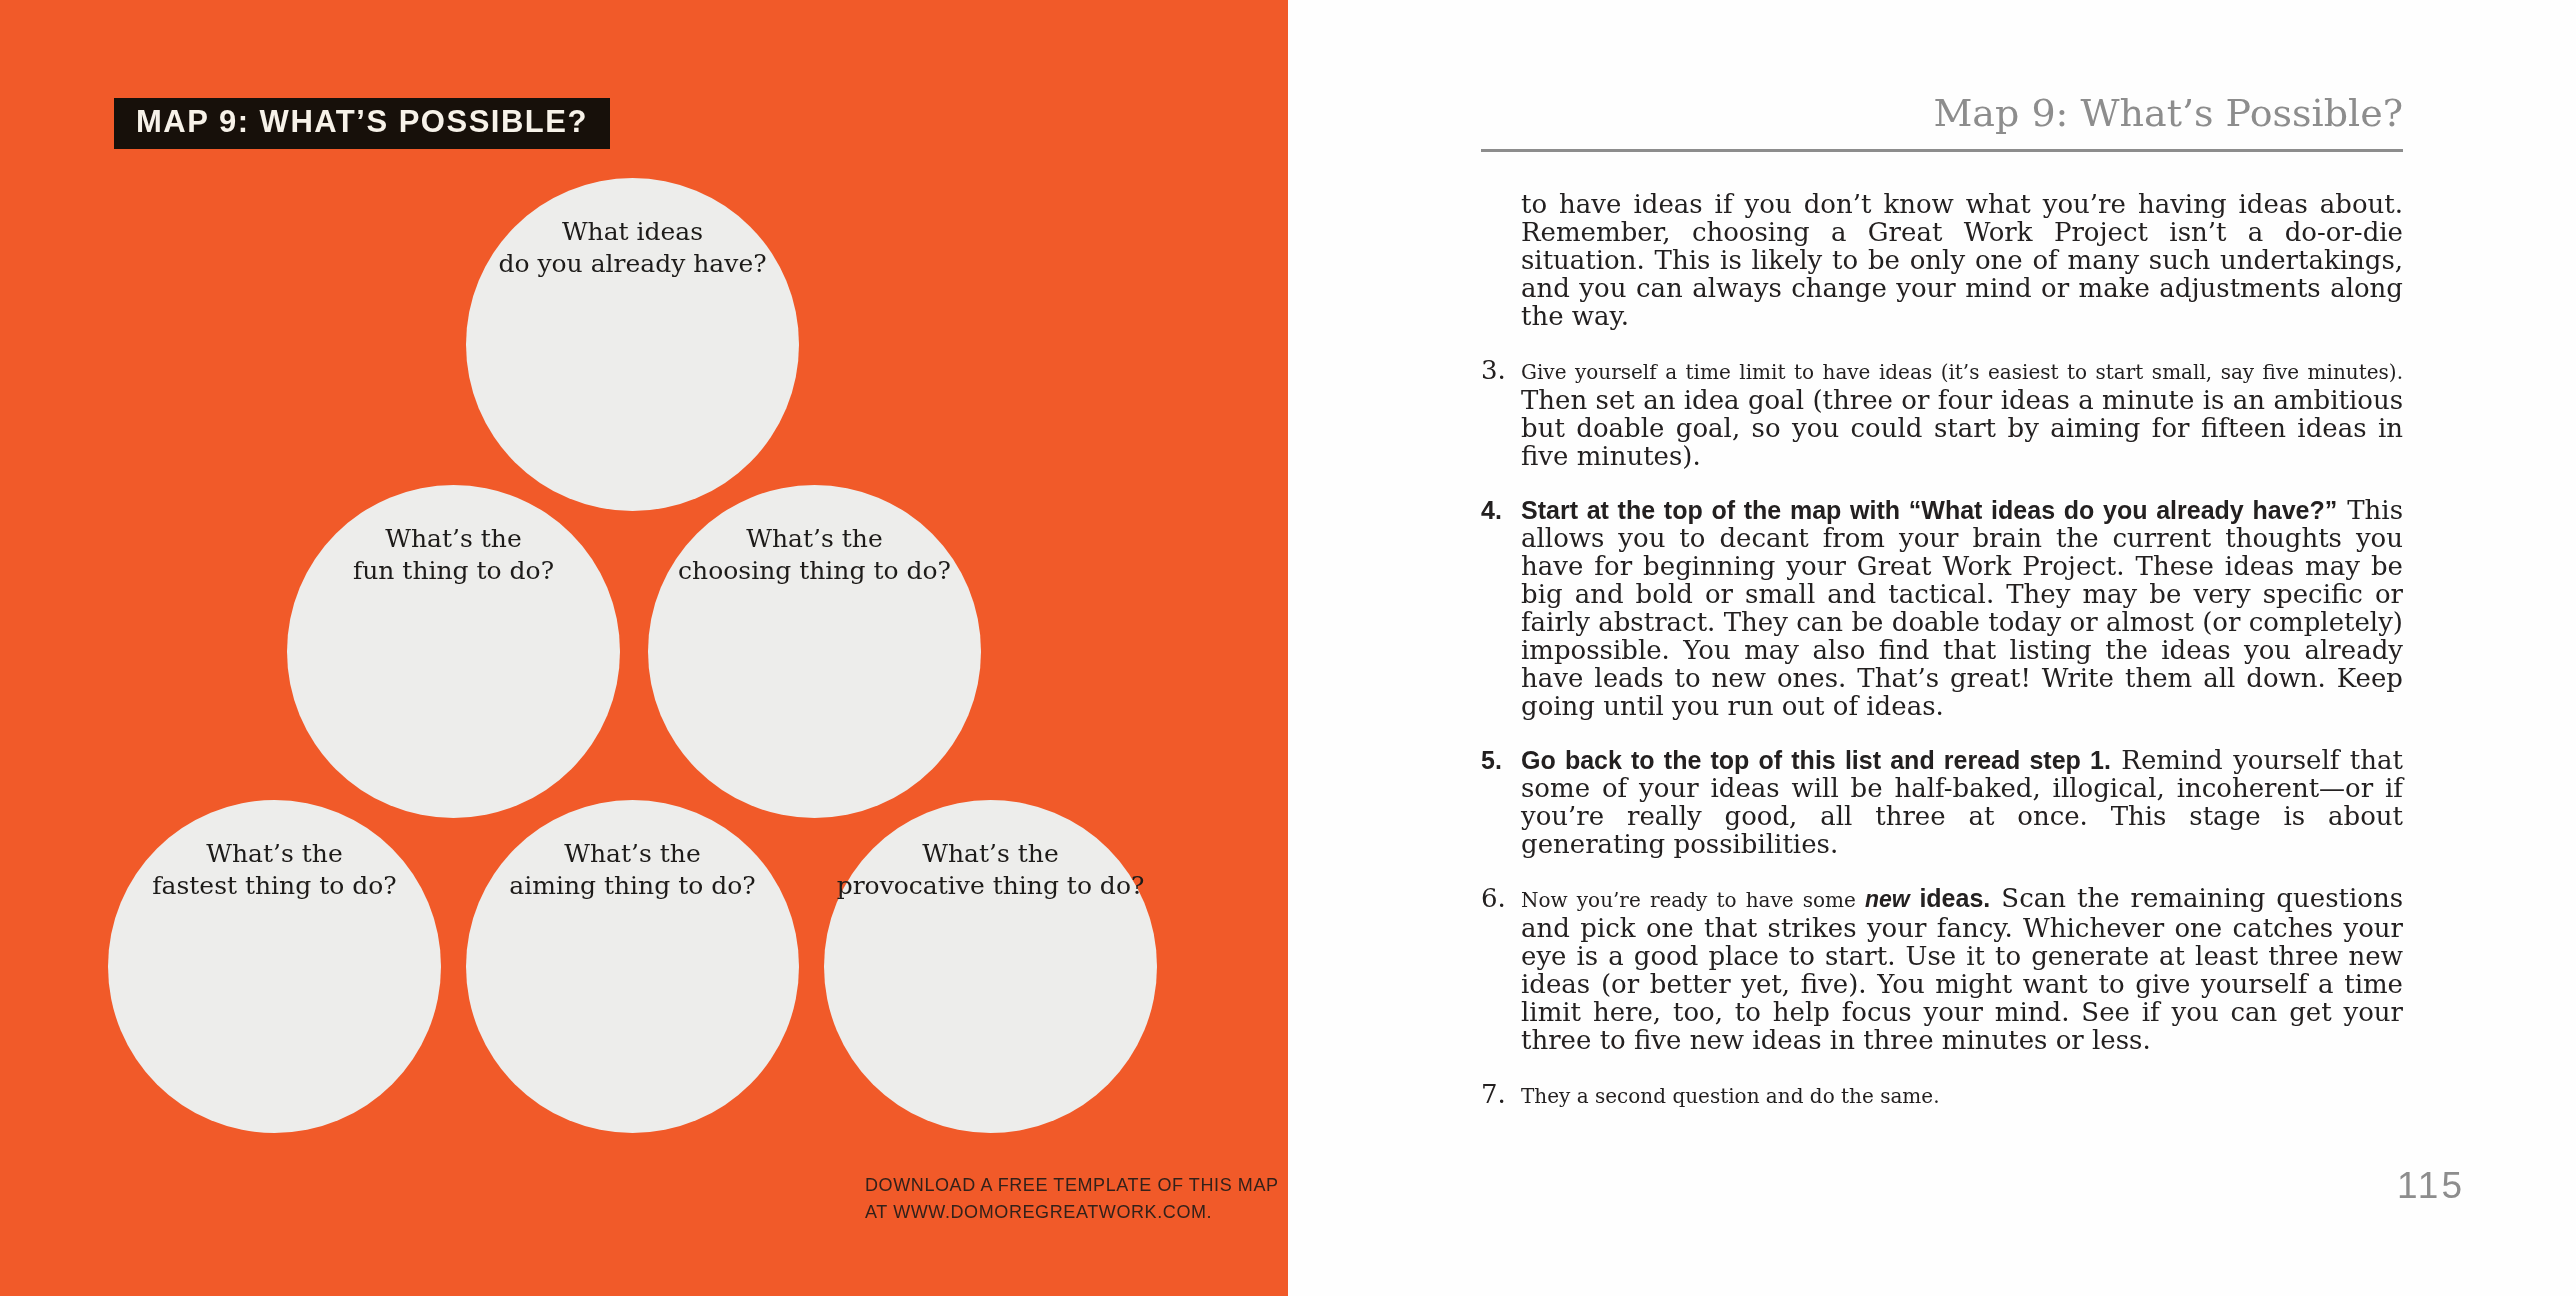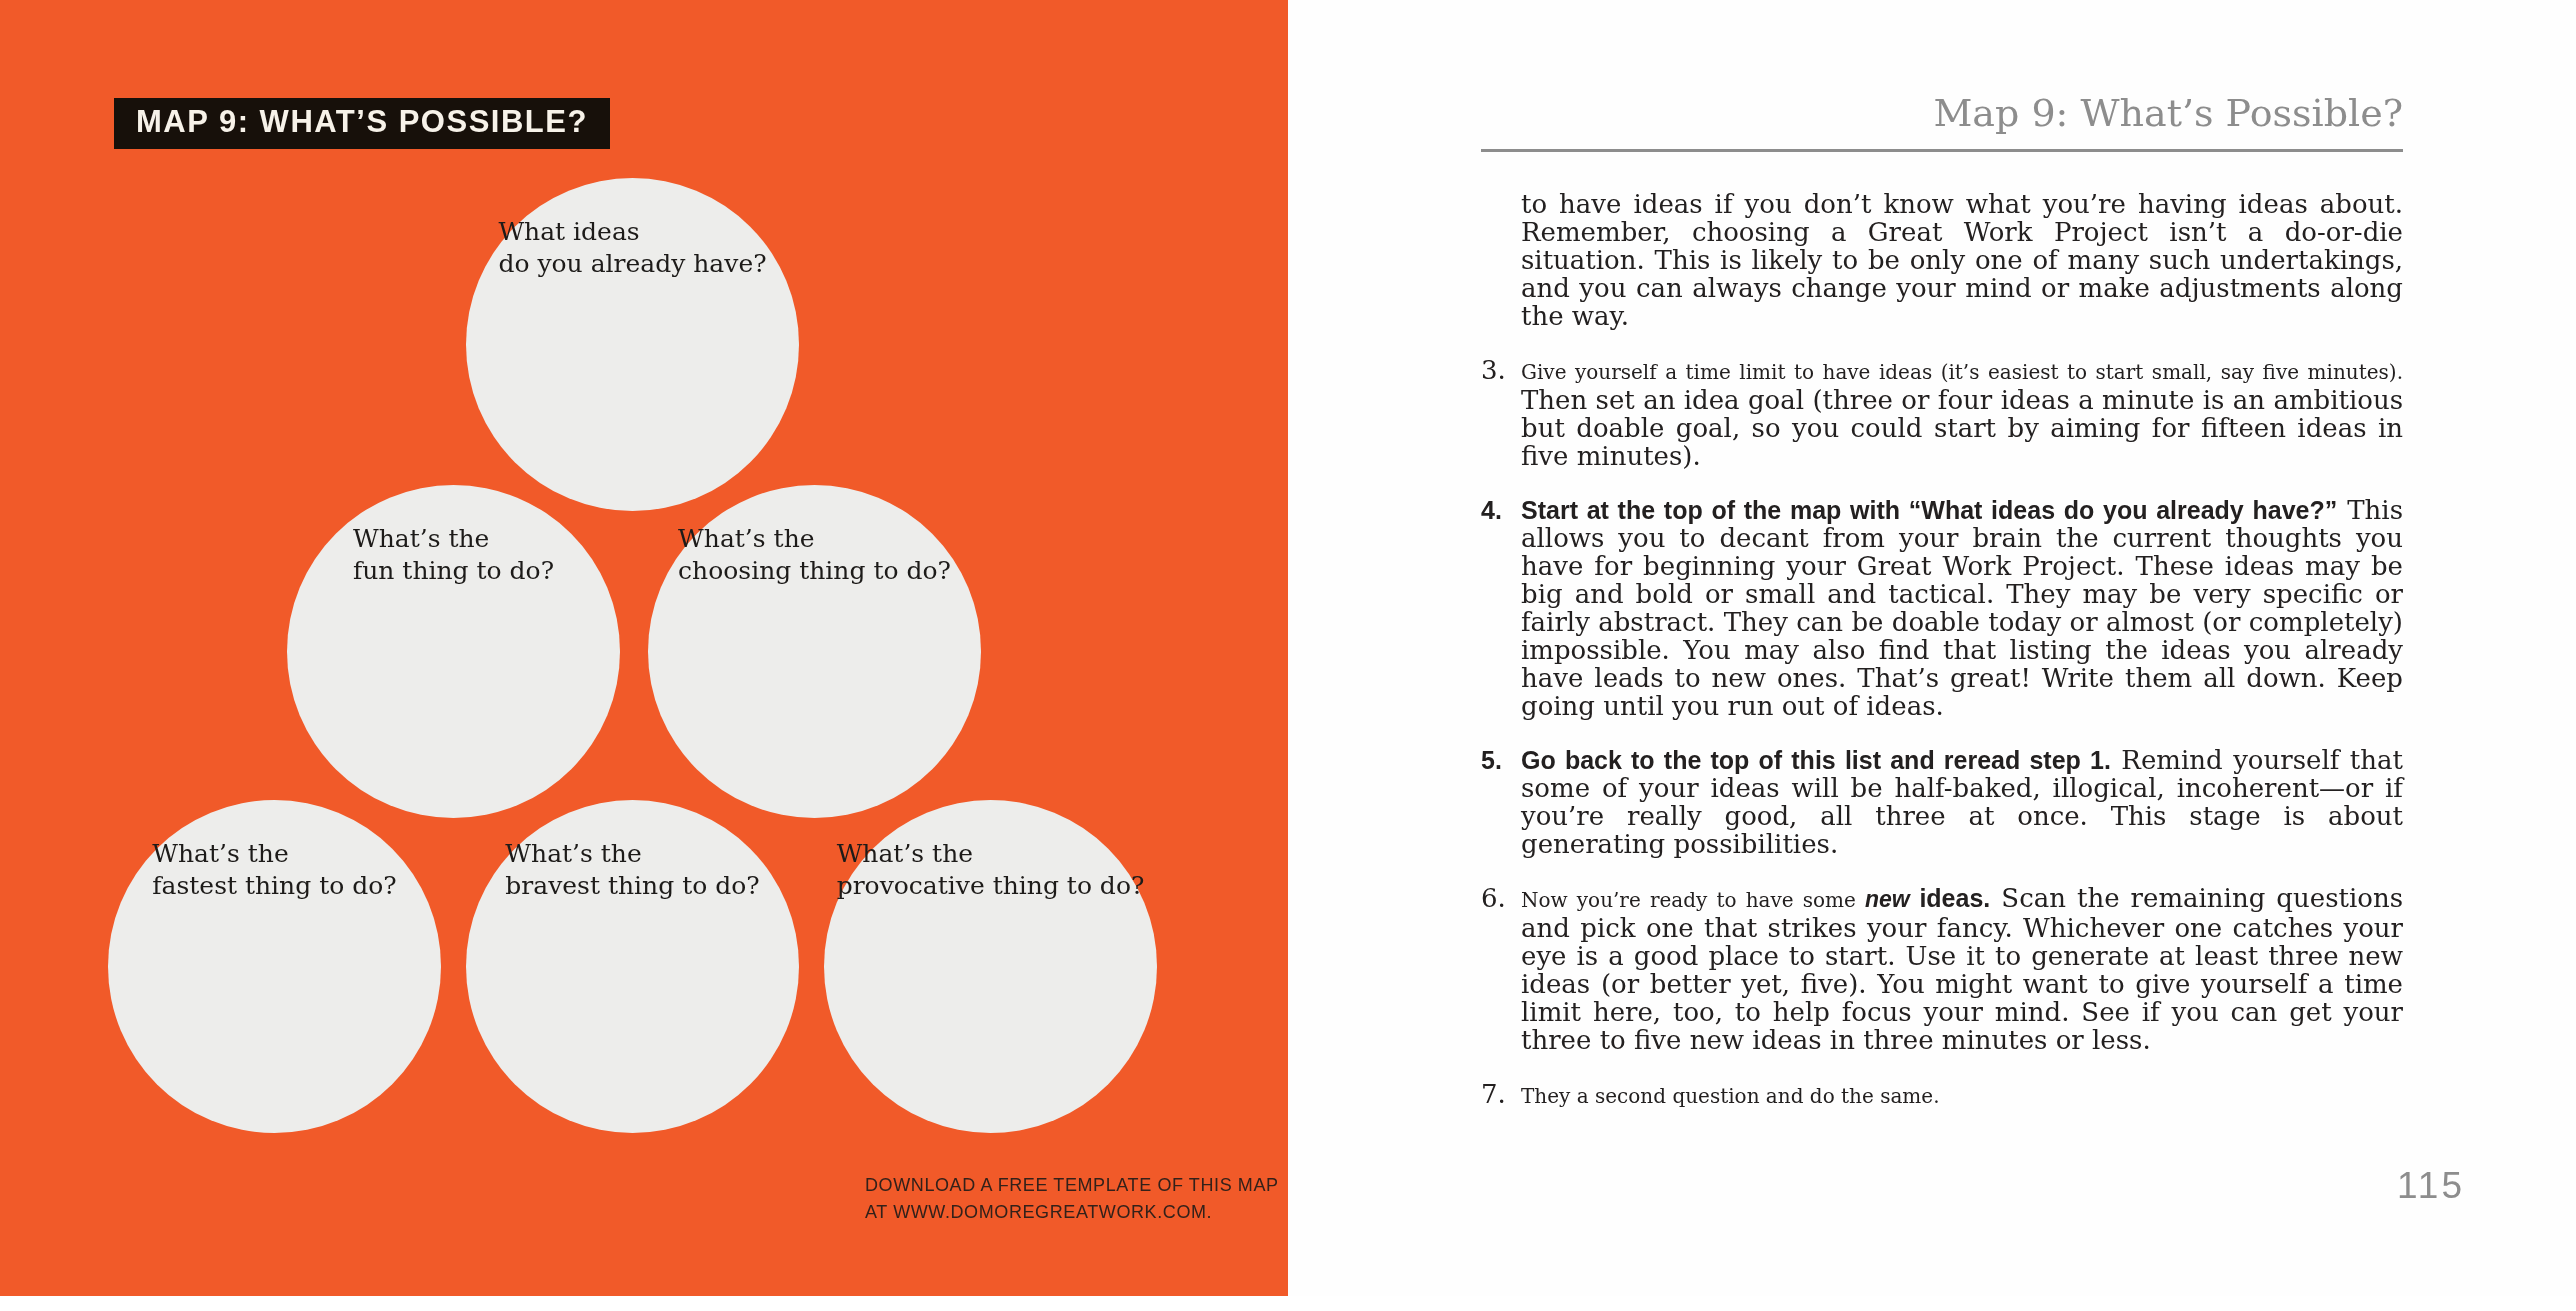--- a/index.html
+++ b/index.html
@@ -20,21 +20,21 @@
     font-size:31px;letter-spacing:1.5px;
     padding:6px 22px 9px 22px;white-space:nowrap;
   }
   .circle{
     position:absolute;width:333px;height:333px;border-radius:50%;
     background:#EDEDEB;
     display:flex;justify-content:center;align-items:flex-start;
     box-sizing:border-box;padding-top:38px;
   }
   .circle .label{
-    text-align:left;font-size:25px;line-height:32px;color:#1D1B19;
+    text-align:center;font-size:25px;line-height:32px;color:#1D1B19;
   }
   .c1{left:466px;top:178px;}
   .c2{left:287px;top:485px;}
   .c3{left:648px;top:485px;}
   .c4{left:108px;top:800px;}
   .c5{left:466px;top:800px;}
   .c6{left:824px;top:800px;}
   .download-note{
     position:absolute;left:865px;top:1172px;
     font-family:"Liberation Sans",sans-serif;font-size:18px;line-height:27px;
@@ -112,21 +112,21 @@
     <div class="circle c4">
       <div class="label">
         <span>What’s the</span><br>
         <span>fastest thing to do?</span>
       </div>
     </div>
 
     <div class="circle c5">
       <div class="label">
         <span>What’s the</span><br>
-        <span>bravest thing to do?</span>
+        <span>aiming thing to do?</span>
       </div>
     </div>
 
     <div class="circle c6">
       <div class="label">
         <span>What’s the</span><br>
         <span>provocative thing to do?</span>
       </div>
     </div>
 

